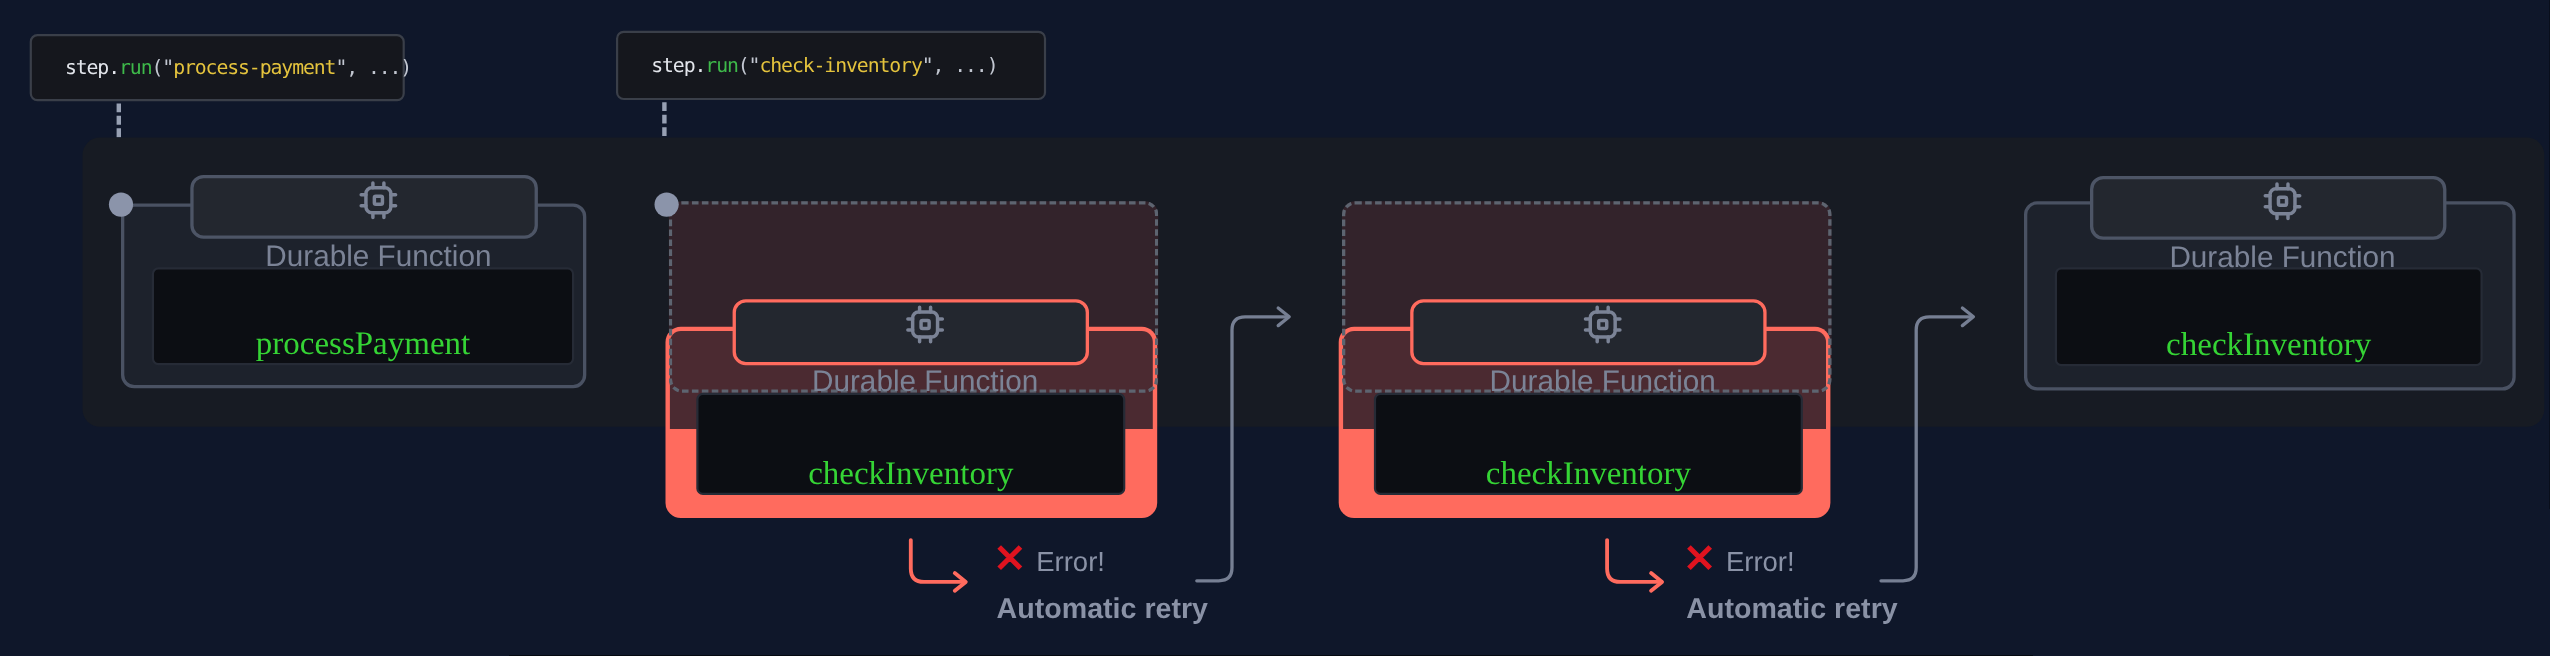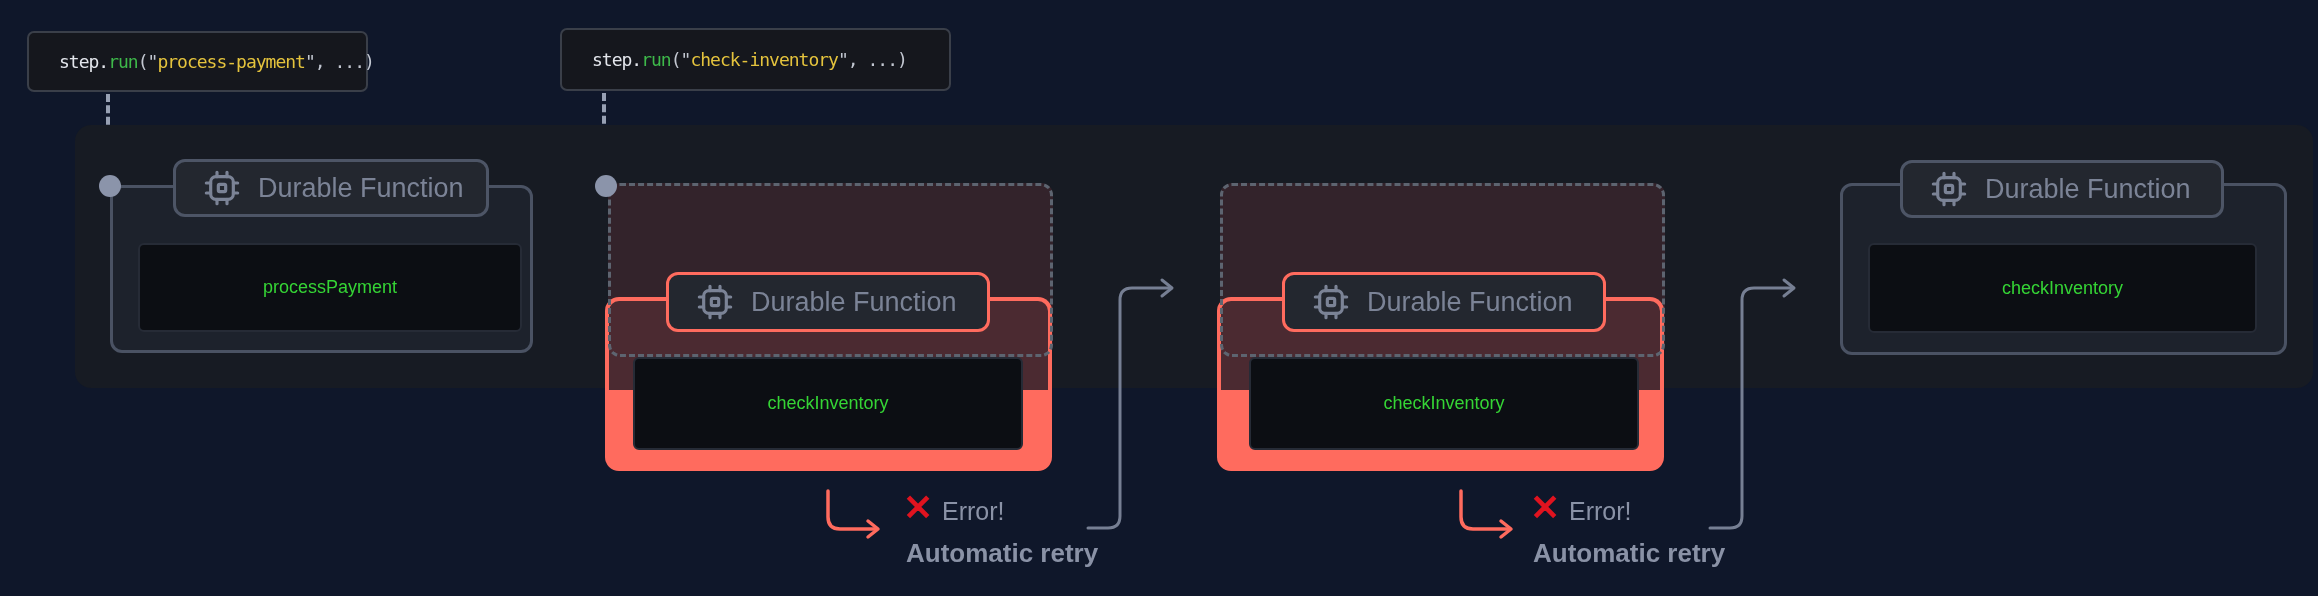--- a/index.html
+++ b/index.html
@@ -20,29 +20,29 @@
   .dot{position:absolute;width:22px;height:22px;border-radius:50%;background:#8b94aa;z-index:30;}
 
   
   .band{position:absolute;left:75px;top:125px;width:2238px;height:263px;background:#171b23;border-radius:16px;z-index:1;}
 
   
   .df-card{position:absolute;background:#1d222c;border:3px solid #4a5263;border-radius:12px;box-sizing:border-box;z-index:5;}
 
   
   .badge{position:absolute;display:flex;align-items:center;box-sizing:border-box;gap:16px;padding:0 0 0 26px;
-    background:#23272f;border-radius:12px;color:#7b8396;font-size:27px;font-weight:500;z-index:20;}
+    background:#23272f;border-radius:12px;color:#7b8396;font-size:27px;font-weight:500;z-index:20;flex-direction:column;}
   .badge.gray{border:3px solid #4d5566;}
   .badge.red{border:3.5px solid #ff6b5e;}
   .chip-icon{flex:0 0 auto;display:block;}
 
   
-  .fn-box{position:absolute;display:flex;align-items:center;justify-content:center;box-sizing:border-box;
+  .fn-box{position:absolute;display:flex;align-items:flex-end;justify-content:center;box-sizing:border-box;
     background:#0c0e13;border:2px solid #262b36;border-radius:6px;
-    font-family:Liberation Sans, sans-serif;font-size:18px;color:#35d435;z-index:15;}
+    font-family:Liberation Serif, serif;font-size:30px;color:#35d435;z-index:15;}
 
   
   .dashed-fill{position:absolute;background:#33232b;border-radius:12px;z-index:2;}
   .red-card{position:absolute;background:#ff6b5e;border-radius:14px;z-index:3;}
   .shade{position:absolute;background:rgba(43,30,41,0.85);border-radius:10px 10px 0 0;z-index:4;}
   .dashed-border{position:absolute;border:3px dashed #5d6470;border-radius:12px;box-sizing:border-box;z-index:6;}
 
   
   .error-x{position:absolute;font-size:36px;line-height:32px;font-weight:700;color:#e0131f;z-index:40;}
   .error-title{position:absolute;font-size:25px;font-weight:400;color:#8a92a6;z-index:40;}

